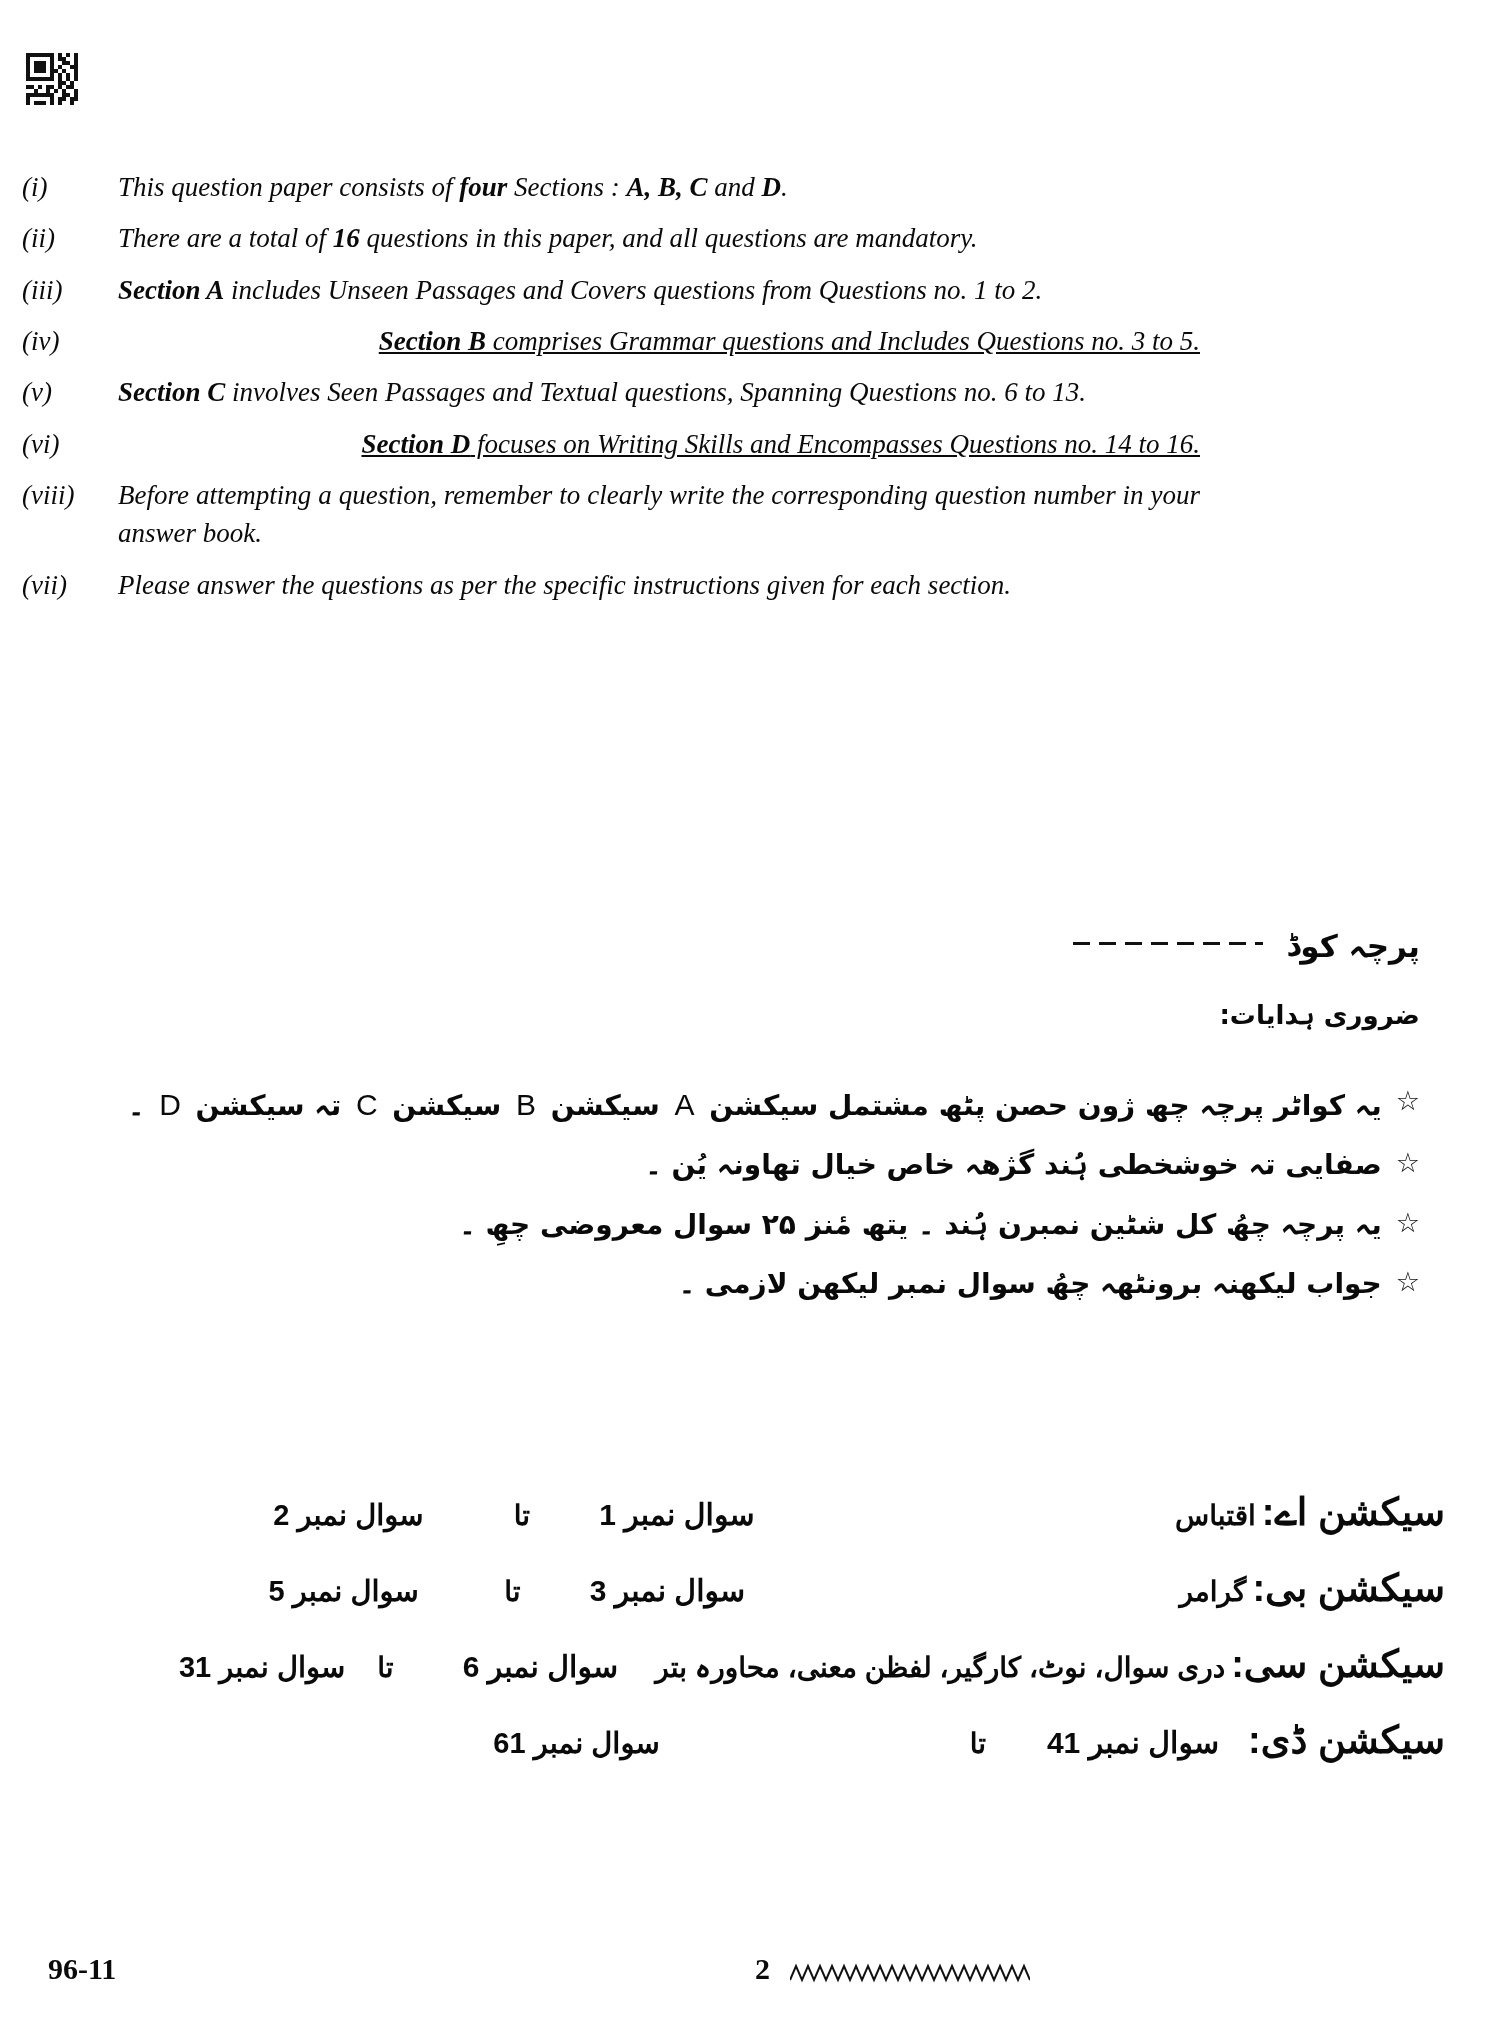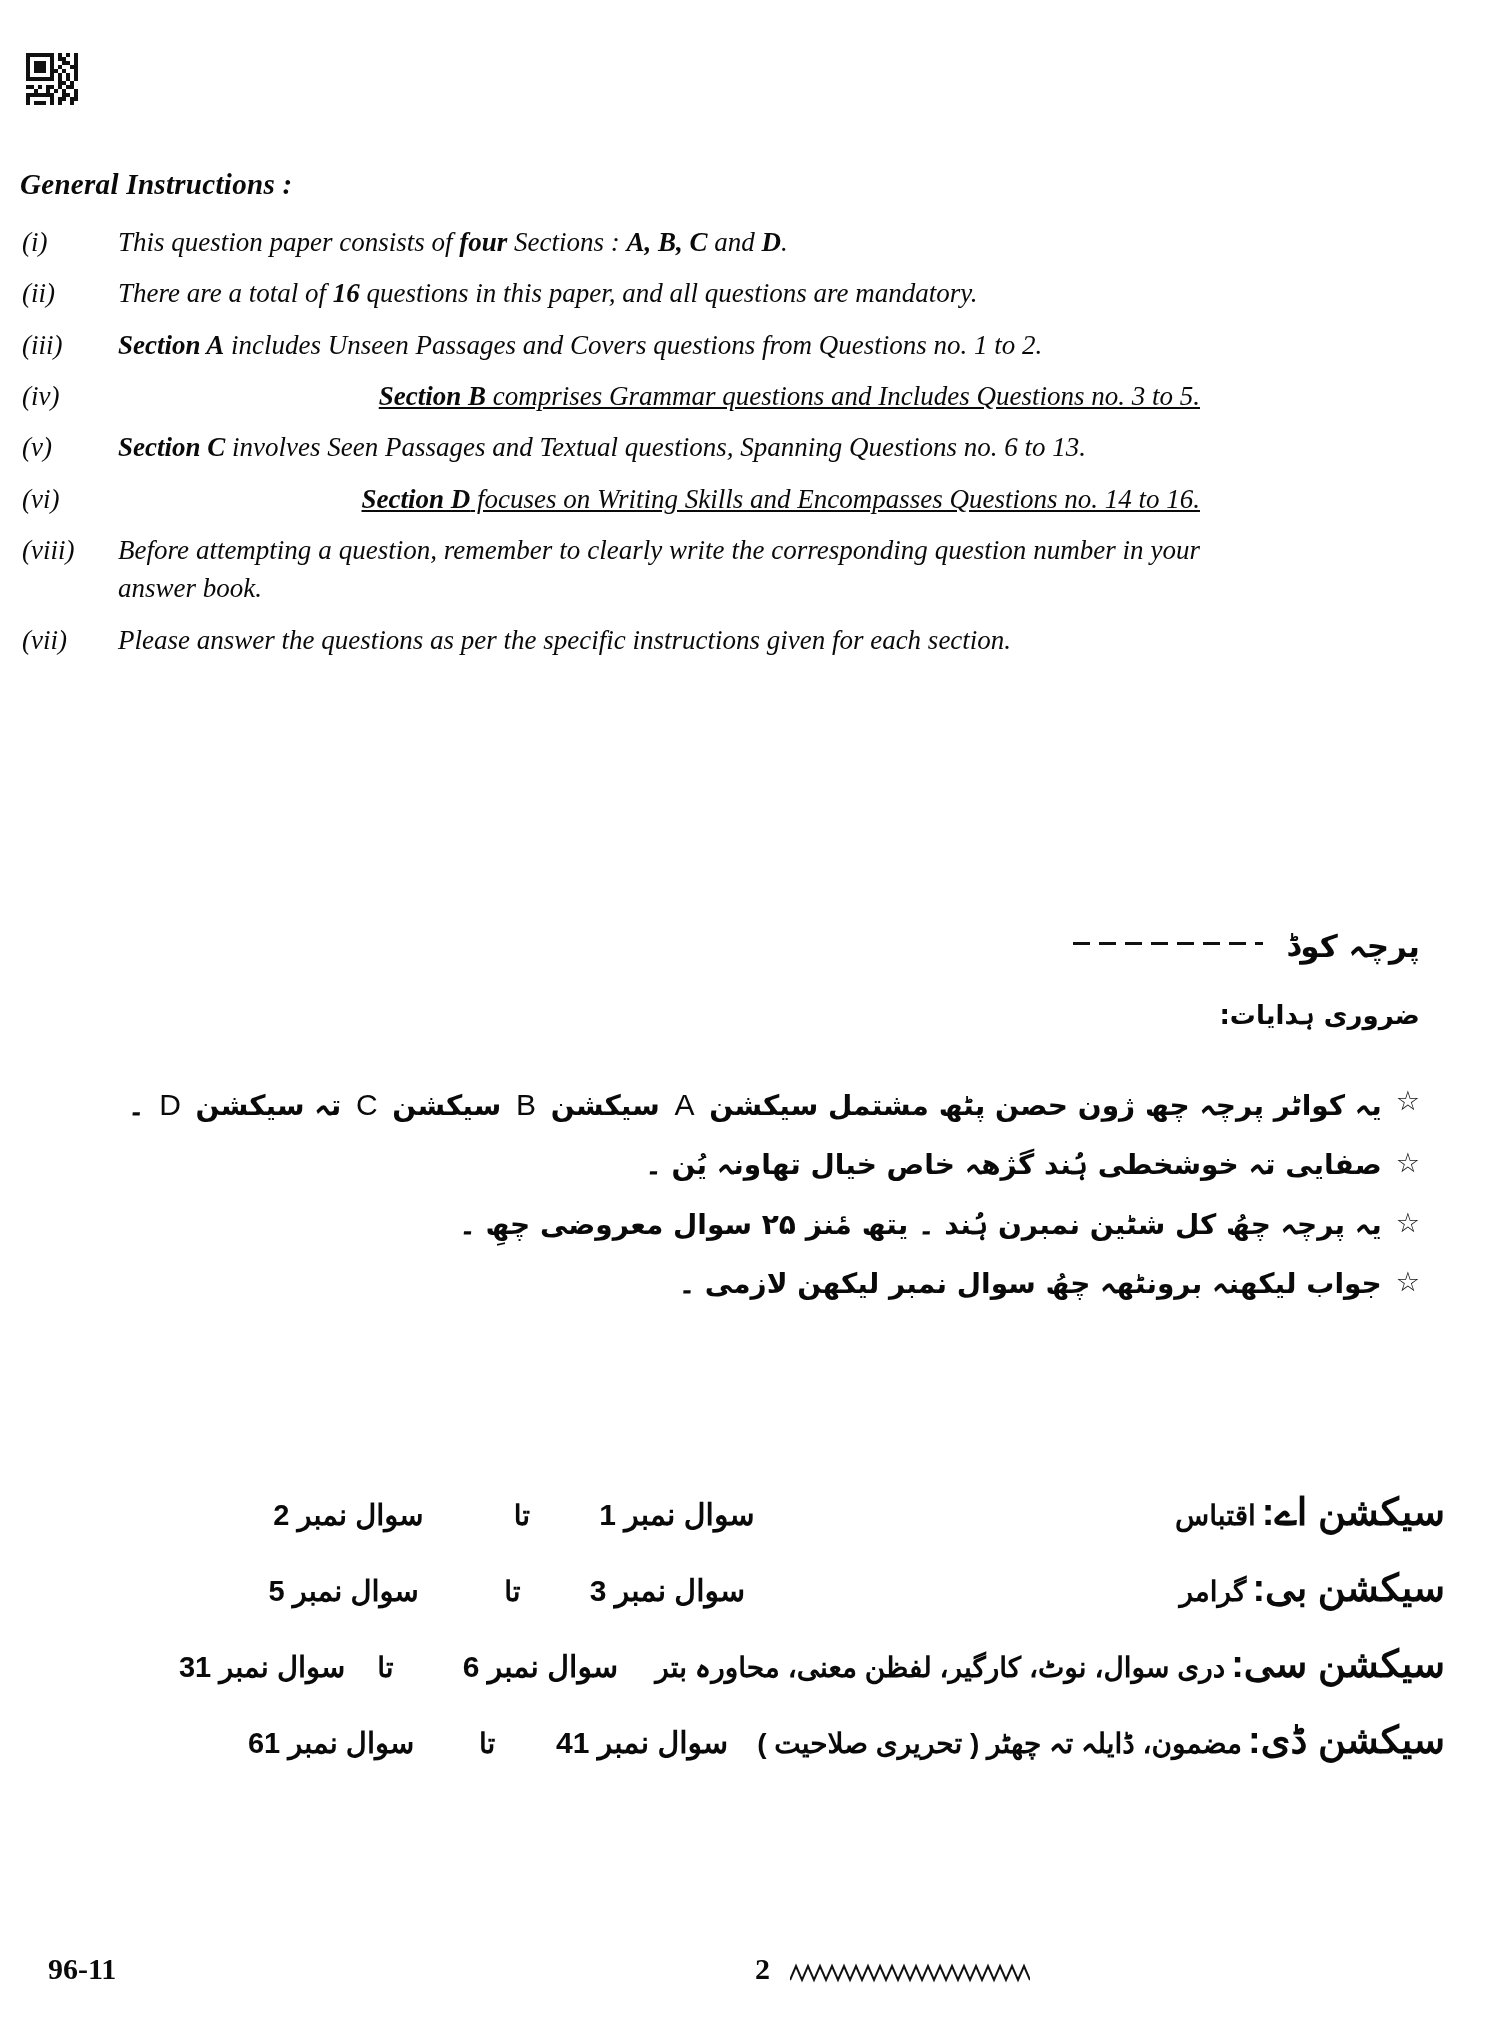--- a/index.html
+++ b/index.html
@@ -380,21 +380,20 @@
     <i class="on"></i>
     <i></i>
     <i class="on"></i>
     <i></i>
     <i></i>
     <i class="on"></i>
     <i></i>
   </div>
 
 <div class="en-wrap">
-  <div class="en-title">General Instructions :</div>
   <div id="en-items">
       <div class="en-item">
         <div class="en-num">(i)</div>
         <div class="en-text"><span>This question paper consists of </span><b>four</b><span> Sections : </span><b>A, B, C</b><span> and </span><b>D</b><span>.</span></div>
       </div>
       <div class="en-item">
         <div class="en-num">(ii)</div>
         <div class="en-text"><span>There are a total of </span><b>16</b><span> questions in this paper, and all questions are mandatory.</span></div>
       </div>
       <div class="en-item">
@@ -467,21 +466,20 @@
     </div>
     <div class="sec-row">
       <div class="sec-name urdu">سیکشن سی:</div>
       <div class="sec-desc urdu">دری سوال، نوٹ، کارگیر، لفظن معنی، محاورہ بتر</div>
       <div class="sec-from urdu">سوال نمبر 6</div>
       <div class="sec-ta urdu">تا</div>
       <div class="sec-to urdu">سوال نمبر 13</div>
     </div>
     <div class="sec-row">
       <div class="sec-name urdu">سیکشن ڈی:</div>
-      <div class="sec-desc urdu">مضمون، ڈایلہ تہ چھٹر ( تحریری صلاحیت )</div>
       <div class="sec-from urdu">سوال نمبر 14</div>
       <div class="sec-ta urdu">تا</div>
       <div class="sec-to urdu">سوال نمبر 16</div>
     </div>
   </div>
 
 <div class="footer">
   <div class="footer-code">96-11</div>
   <div class="footer-page">2</div>
   <svg class="footer-zigzag" viewBox="0 0 240 24" preserveAspectRatio="none">

